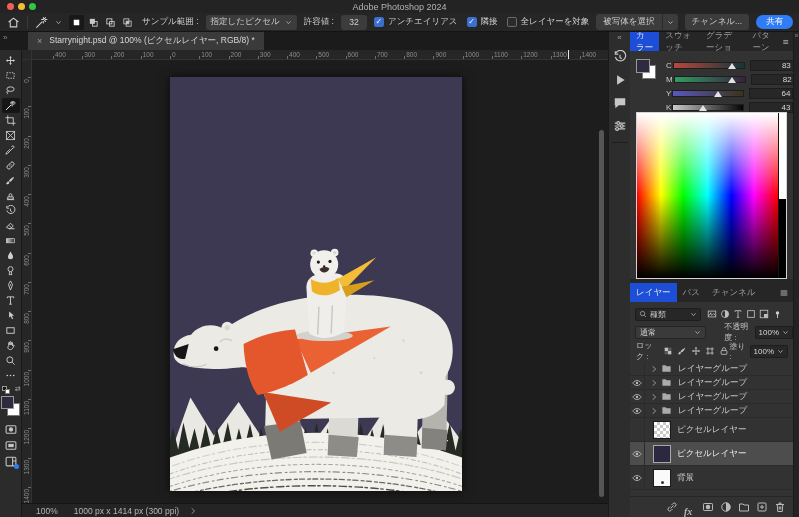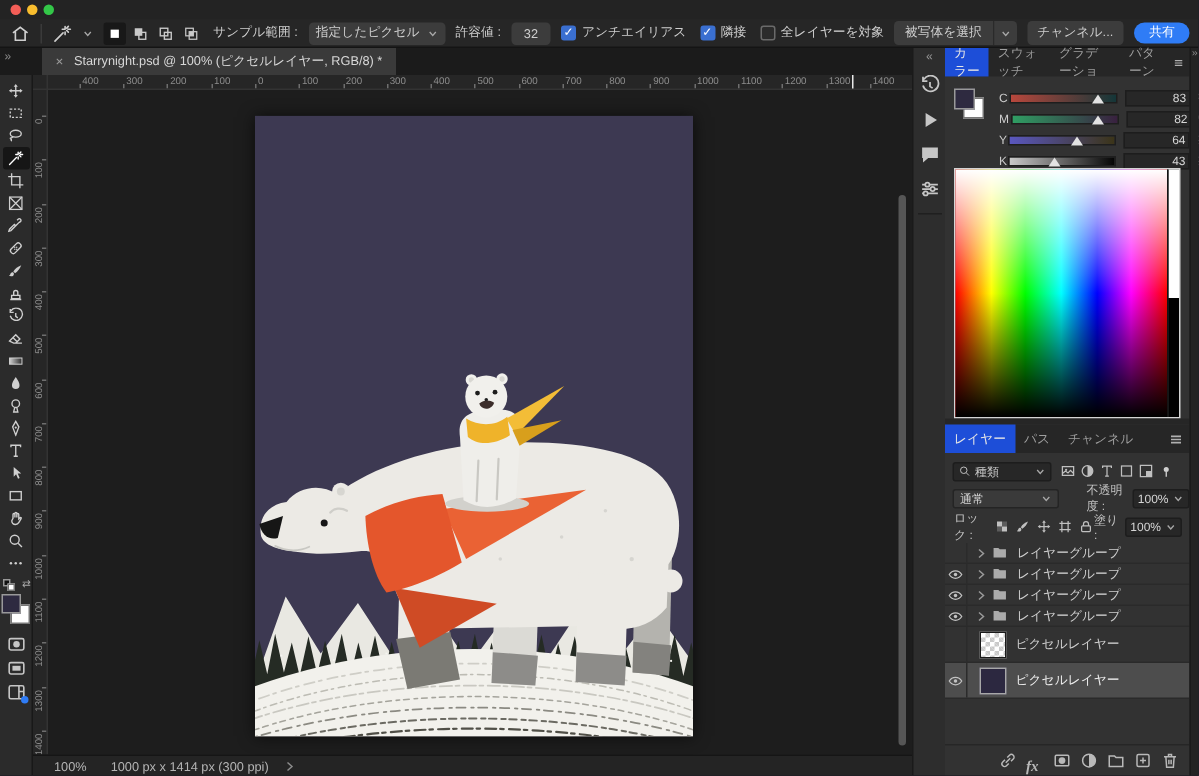--- a/index.html
+++ b/index.html
@@ -128,20 +128,21 @@
 </style>
 </head>
 <body>
 
 <div class="app">
 
   <div class="titlebar">
     <span class="light" style="left: 7px; background: rgb(243, 94, 87);"></span>
     <span class="light" style="left: 18px; background: rgb(248, 189, 46);"></span>
     <span class="light" style="left: 29px; background: rgb(51, 199, 72);"></span>
+    <span class="title">Adobe Photoshop 2024</span>
   </div>
 
   <div class="optionsbar">
     <span class="icnbtn">
         <svg viewBox="0 0 24 24" fill="none" stroke="currentColor" stroke-width="2">
           <path d="M3 11l9-7 9 7M6 9.5V20h12V9.5"></path>
         </svg>
       </span>
     <span class="vr"></span>
     <span class="icnbtn">
@@ -856,20 +857,32 @@
             <span class="eyeic">
               <svg viewBox="0 0 24 24" fill="none" stroke="currentColor" stroke-width="2">
                 <path d="M2 12s3.5-6 10-6 10 6 10 6-3.5 6-10 6S2 12 2 12z"></path>
                 <circle cx="12" cy="12" r="2.8" fill="currentColor" stroke="none"></circle>
               </svg>
             </span>
           </span>
        <span class="thumb" style="background:#2c2840"></span>
           <span class="lname">ピクセルレイヤー</span>
      </div>
+        <div class="lrow tall ">
+       <span class="eyec">
+            <span class="eyeic">
+              <svg viewBox="0 0 24 24" fill="none" stroke="currentColor" stroke-width="2">
+                <path d="M2 12s3.5-6 10-6 10 6 10 6-3.5 6-10 6S2 12 2 12z"></path>
+                <circle cx="12" cy="12" r="2.8" fill="currentColor" stroke="none"></circle>
+              </svg>
+            </span>
+          </span>
+       <span class="thumb bgthumb"></span>
+          <span class="lname">背景</span>
+     </div>
       </div>
     <div class="lbottom">
         <span class="bic">
           <svg viewBox="0 0 24 24" fill="none" stroke="currentColor" stroke-width="2">
             <path d="M9 15l6-6M8 11l-3 3a3.5 3.5 0 005 5l3-3M16 13l3-3a3.5 3.5 0 00-5-5l-3 3"></path>
           </svg>
         </span>
         <span class="bic"><span class="fxtxt">fx</span></span>
         <span class="bic">
           <svg viewBox="0 0 24 24" fill="none" stroke="currentColor" stroke-width="2">

